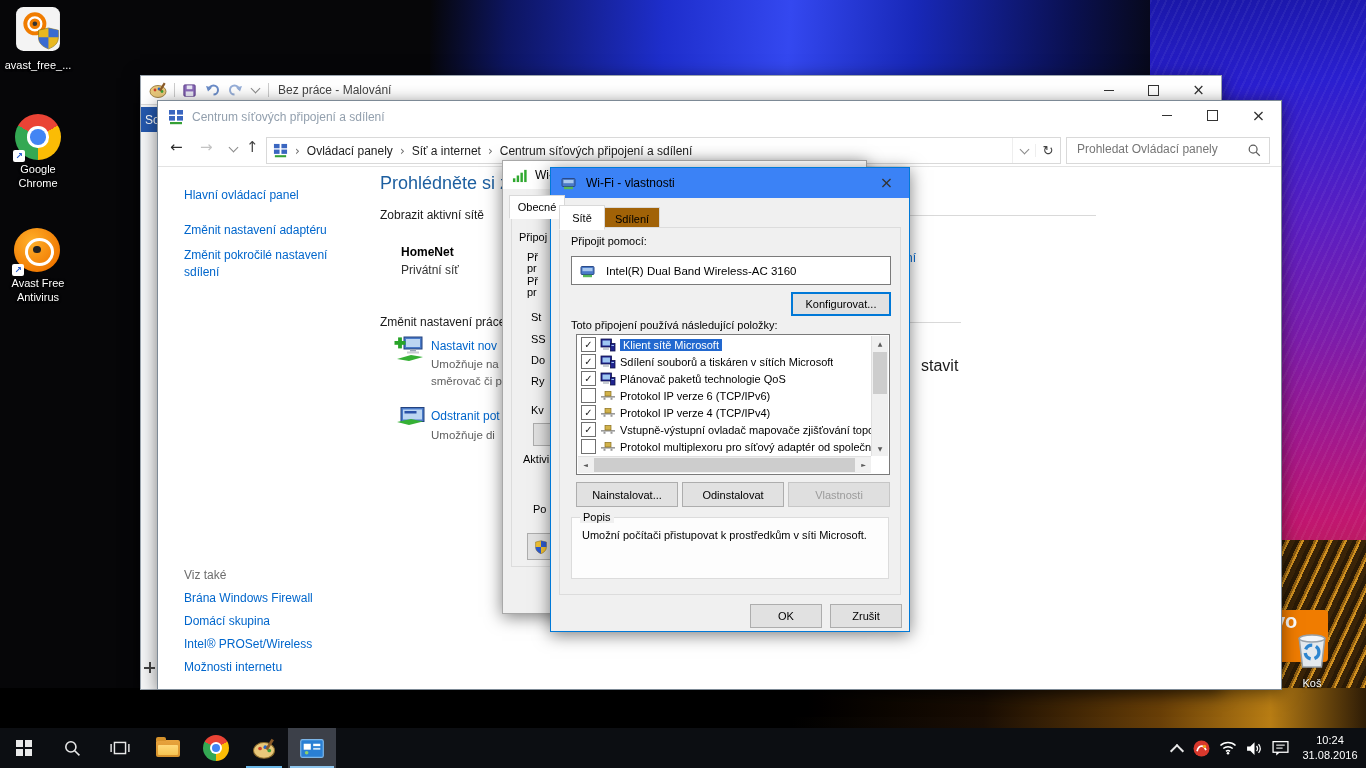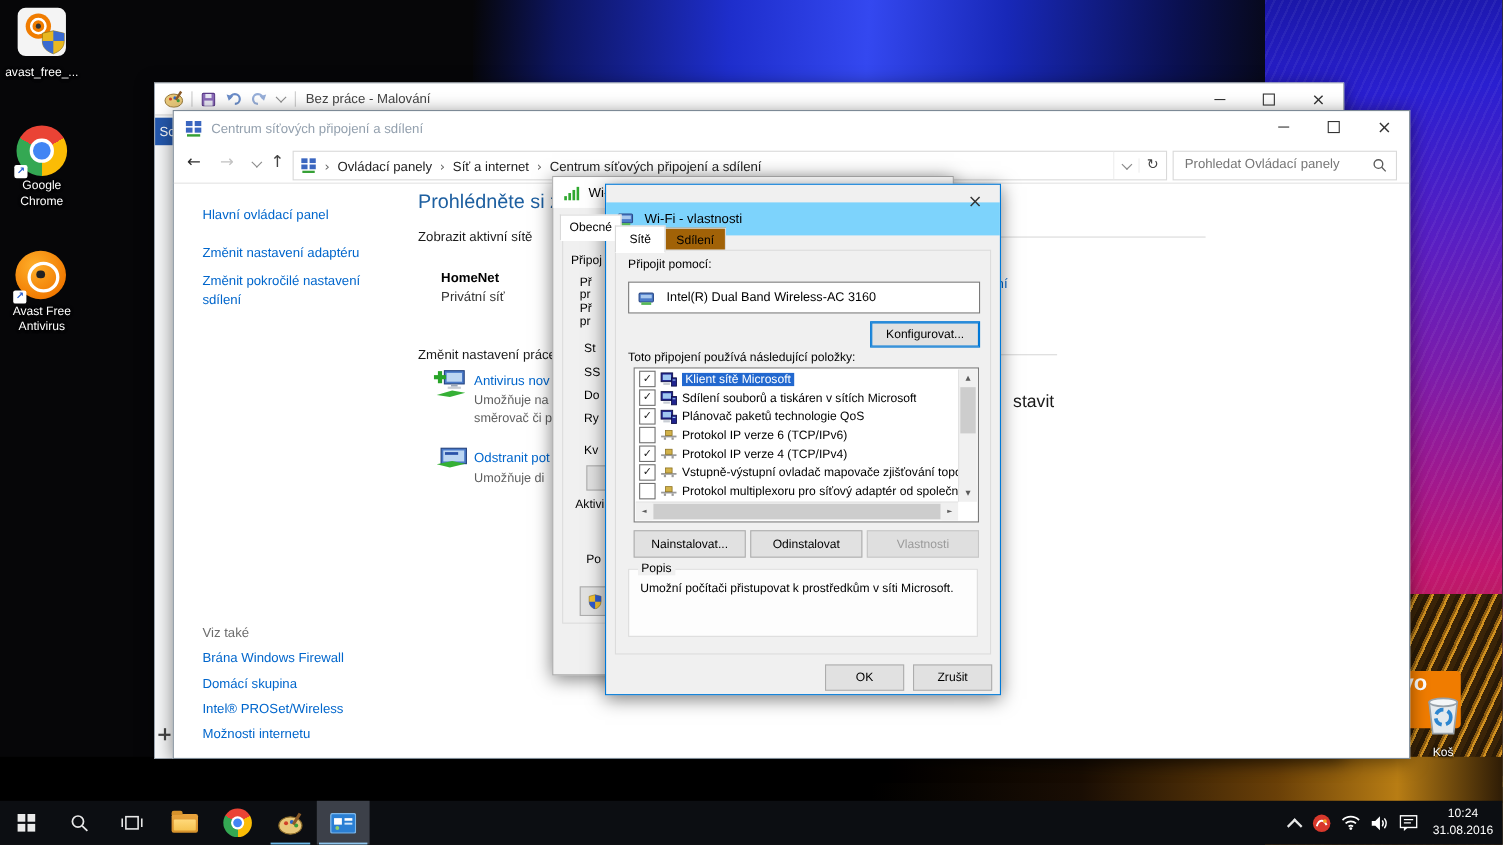--- a/index.html
+++ b/index.html
@@ -331,21 +331,21 @@
     <span class="txt" style="left:222px;top:72px;font-size:18px;color:#1d5fa0;">Prohlédněte si zák</span>
     <span class="txt" style="left:222px;top:107px;font-size:12px;color:#1a1a1a;">Zobrazit aktivní sítě</span>
     <div class="hairline" style="left:352px;top:114px;width:586px;"></div>
     <span class="txt" style="left:243px;top:144px;font-size:12px;font-weight:bold;color:#000;">HomeNet</span>
     <span class="txt" style="left:243px;top:162px;font-size:12px;color:#333;">Privátní síť</span>
     <span class="txt" style="left:222px;top:214px;font-size:12px;color:#1a1a1a;">Změnit nastavení práce</span>
     <div class="hairline" style="left:380px;top:221px;width:423px;"></div>
     <svg width="32" height="28" style="position:absolute;left:235px;top:234px;">
         <use href="#sym-newconn"></use>
       </svg>
-    <span class="link" style="left:273px;top:238px;">Antivirus nov</span>
+    <span class="link" style="left:273px;top:238px;">Nastavit nov</span>
     <span class="txt" style="left:273px;top:257px;font-size:11.5px;color:#5f5f5f;">Umožňuje na</span>
     <span class="txt" style="left:273px;top:274px;font-size:11.5px;color:#5f5f5f;">směrovač či p</span>
     <svg width="30" height="24" style="position:absolute;left:238px;top:305px;">
         <use href="#sym-diagnose"></use>
       </svg>
     <span class="link" style="left:273px;top:308px;">Odstranit pot</span>
     <span class="txt" style="left:273px;top:328px;font-size:11.5px;color:#5f5f5f;">Umožňuje di</span>
     <span class="link" style="left:748px;top:150px;">ní</span>
     <span class="txt" style="left:763px;top:256px;font-size:16px;color:#1a1a1a;">stavit</span>
   </div>
@@ -376,21 +376,21 @@
     <span class="dlg-label" style="left:20px;top:292px;">Aktivi</span>
     <span class="dlg-label" style="left:30px;top:342px;">Po</span>
     <div class="btn" style="left:24px;top:372px;width:26px;height:25px;">
       <svg width="14" height="14">
           <use href="#sym-shield"></use>
         </svg>
     </div>
   </div>
 
   <div class="win" style="left:550px;top:167px;width:358px;height:463px;background:#f0f0f0;border:1px solid #0079d8;">
-    <div class="abs" style="left:0;top:16px;right:0;height:30px;background:#7dd3fc;display:flex;align-items:center;">
+    <div class="abs" style="left:0;top:0;right:0;height:30px;background:#3b82f6;display:flex;align-items:center;">
       <svg width="16" height="16" style="margin-left:10px;">
           <use href="#sym-adapter"></use>
         </svg>
       <span style="font-size:12px;color:#000;margin-left:9px;">Wi-Fi - vlastnosti</span>
     </div>
     <div class="ctl glyph" style="right:0;height:30px;font-size:16px;">×</div>
 
     <div class="tab active" style="left:8px;top:37px;width:44px;height:23px;">
       <span>Sítě</span>
     </div>

